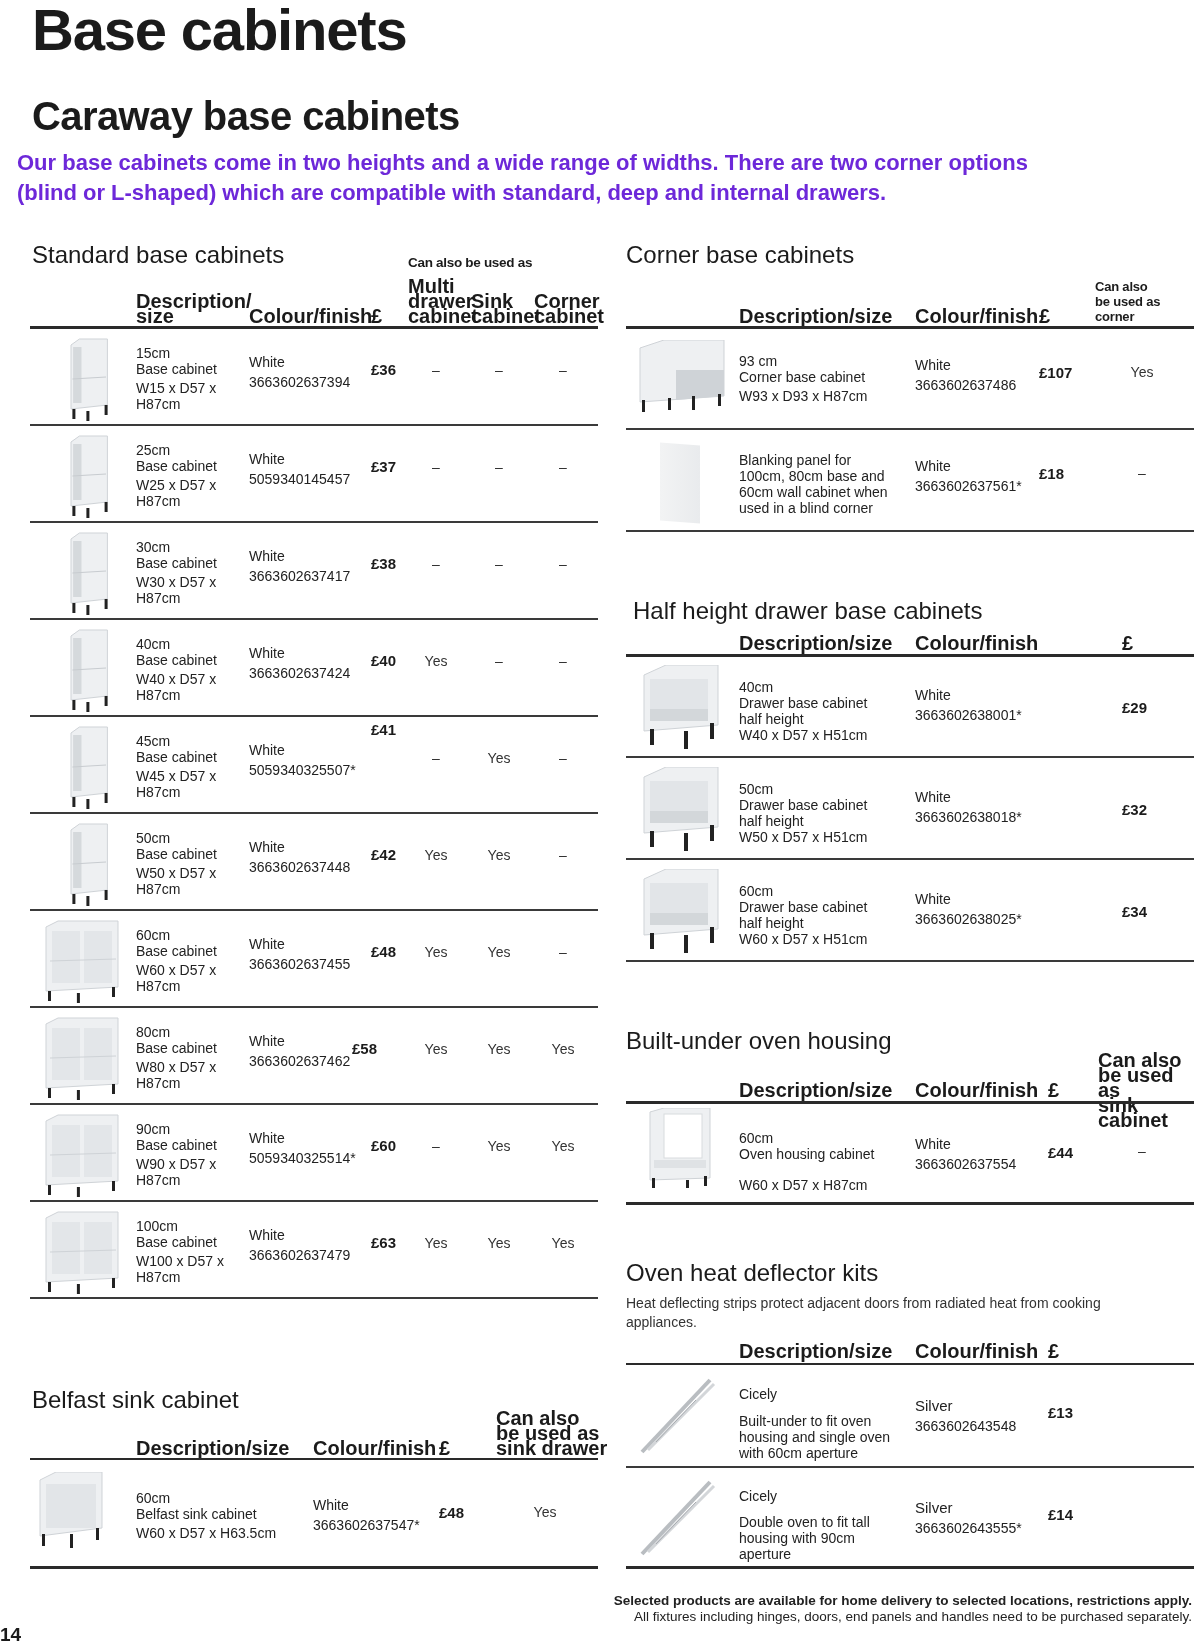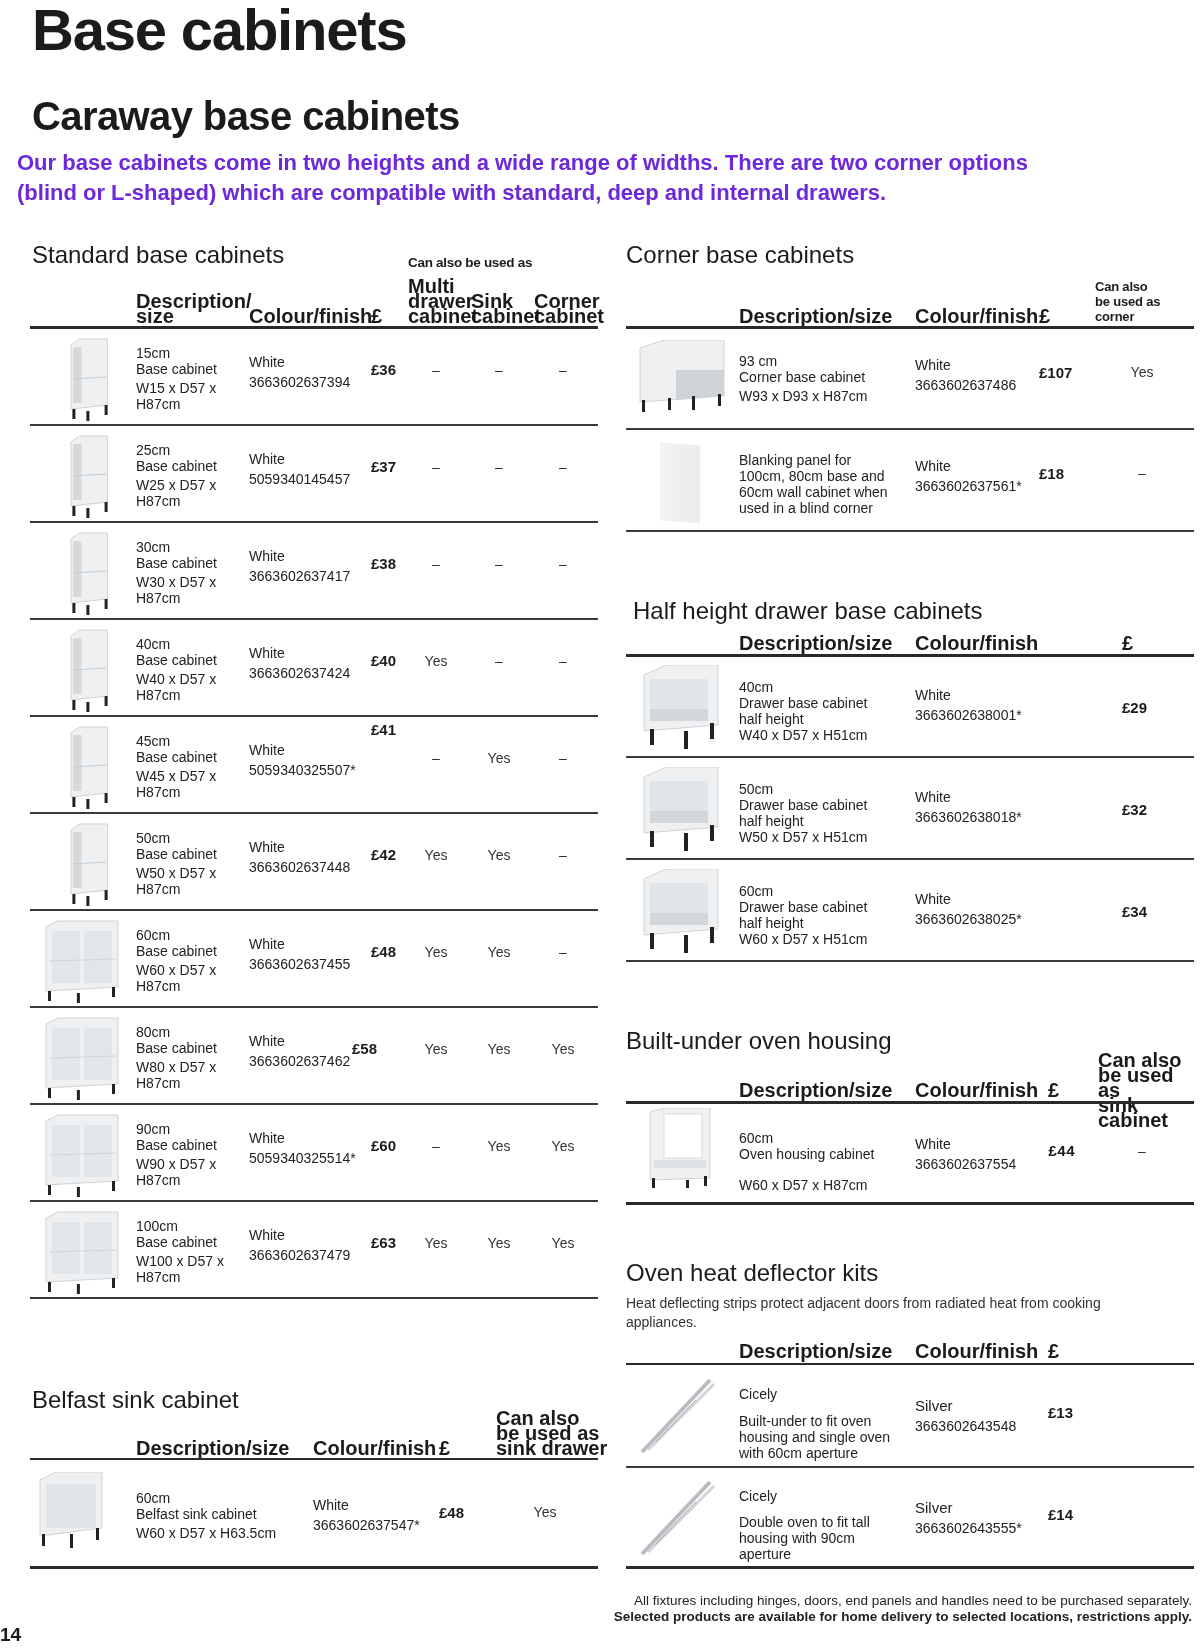--- a/index.html
+++ b/index.html
@@ -478,21 +478,21 @@
 </div>
 <div class="abs cell desc" style="left:739px;top:1130px;">
   <div>60cm</div>
     <div>Oven housing cabinet</div>
     <div style="margin-top:15px;">W60 x D57 x H87cm</div>
 </div>
 <div class="abs cell" style="left:915px;top:1134px;line-height:20px;">
   <div>White</div>
     <div>3663602637554</div>
 </div>
-<div class="abs price" style="left:1048px;top:1144px;font-family:Liberation Mono, monospace;">£44</div>
+<div class="abs price" style="left:1048px;top:1144px;">£44</div>
 <div class="abs yes" style="left:1112px;top:1143px;">–</div>
 <div class="abs hr" style="left:626px;top:1202px;width:568px;"></div>
 
 <div class="abs sec-title" style="left:626px;top:1259px;">Oven heat deflector kits</div>
 <div class="abs sub" style="left:626px;top:1294px;width:480px;">Heat deflecting strips protect adjacent doors from radiated heat from cooking appliances.</div>
 <div class="abs th" style="left:739px;top:1344px;">Description/size</div>
 <div class="abs th" style="left:915px;top:1344px;">Colour/finish</div>
 <div class="abs th" style="left:1048px;top:1344px;">£</div>
 <div class="abs hr" style="left:626px;top:1363px;width:568px;height:2px;"></div>
 <div id="def-rows">
@@ -531,16 +531,16 @@
       </div>
       <div class="abs cell" style="left:915px;top:1498px;line-height:20px;">
         <div style="font-size:15px;">Silver</div>
         <div>3663602643555*</div>
       </div>
       <div class="abs price" style="left:1048px;top:1506px;">£14</div>
       <div class="abs hr" style="left:626px;top:1566px;width:568px;"></div>
     </div>
 
 <div class="abs foot">
+  <div><b>Selected products are available for home delivery to selected locations, restrictions apply.</b></div>
   <div>All fixtures including hinges, doors, end panels and handles need to be purchased separately.</div>
-  <div><b>Selected products are available for home delivery to selected locations, restrictions apply.</b></div>
 </div>
 <div class="abs pnum">14</div>
 
 </body></html>

